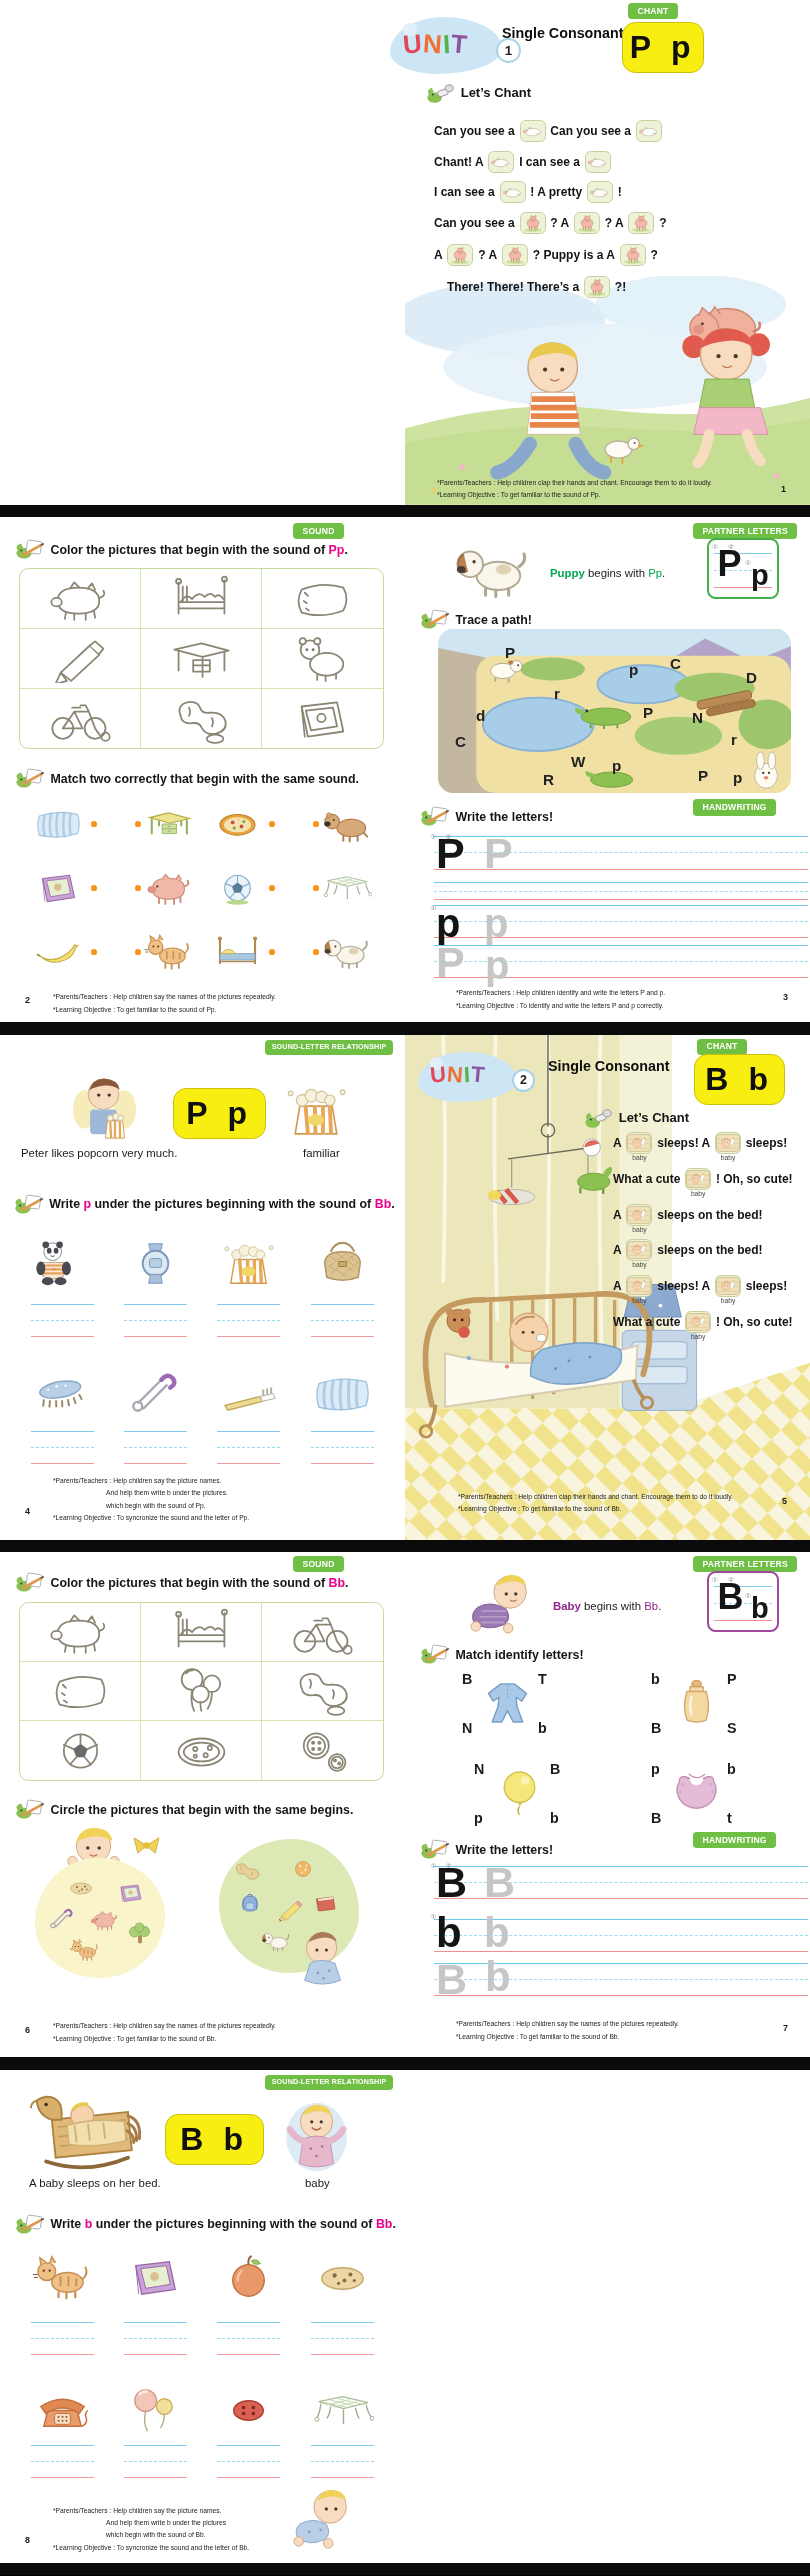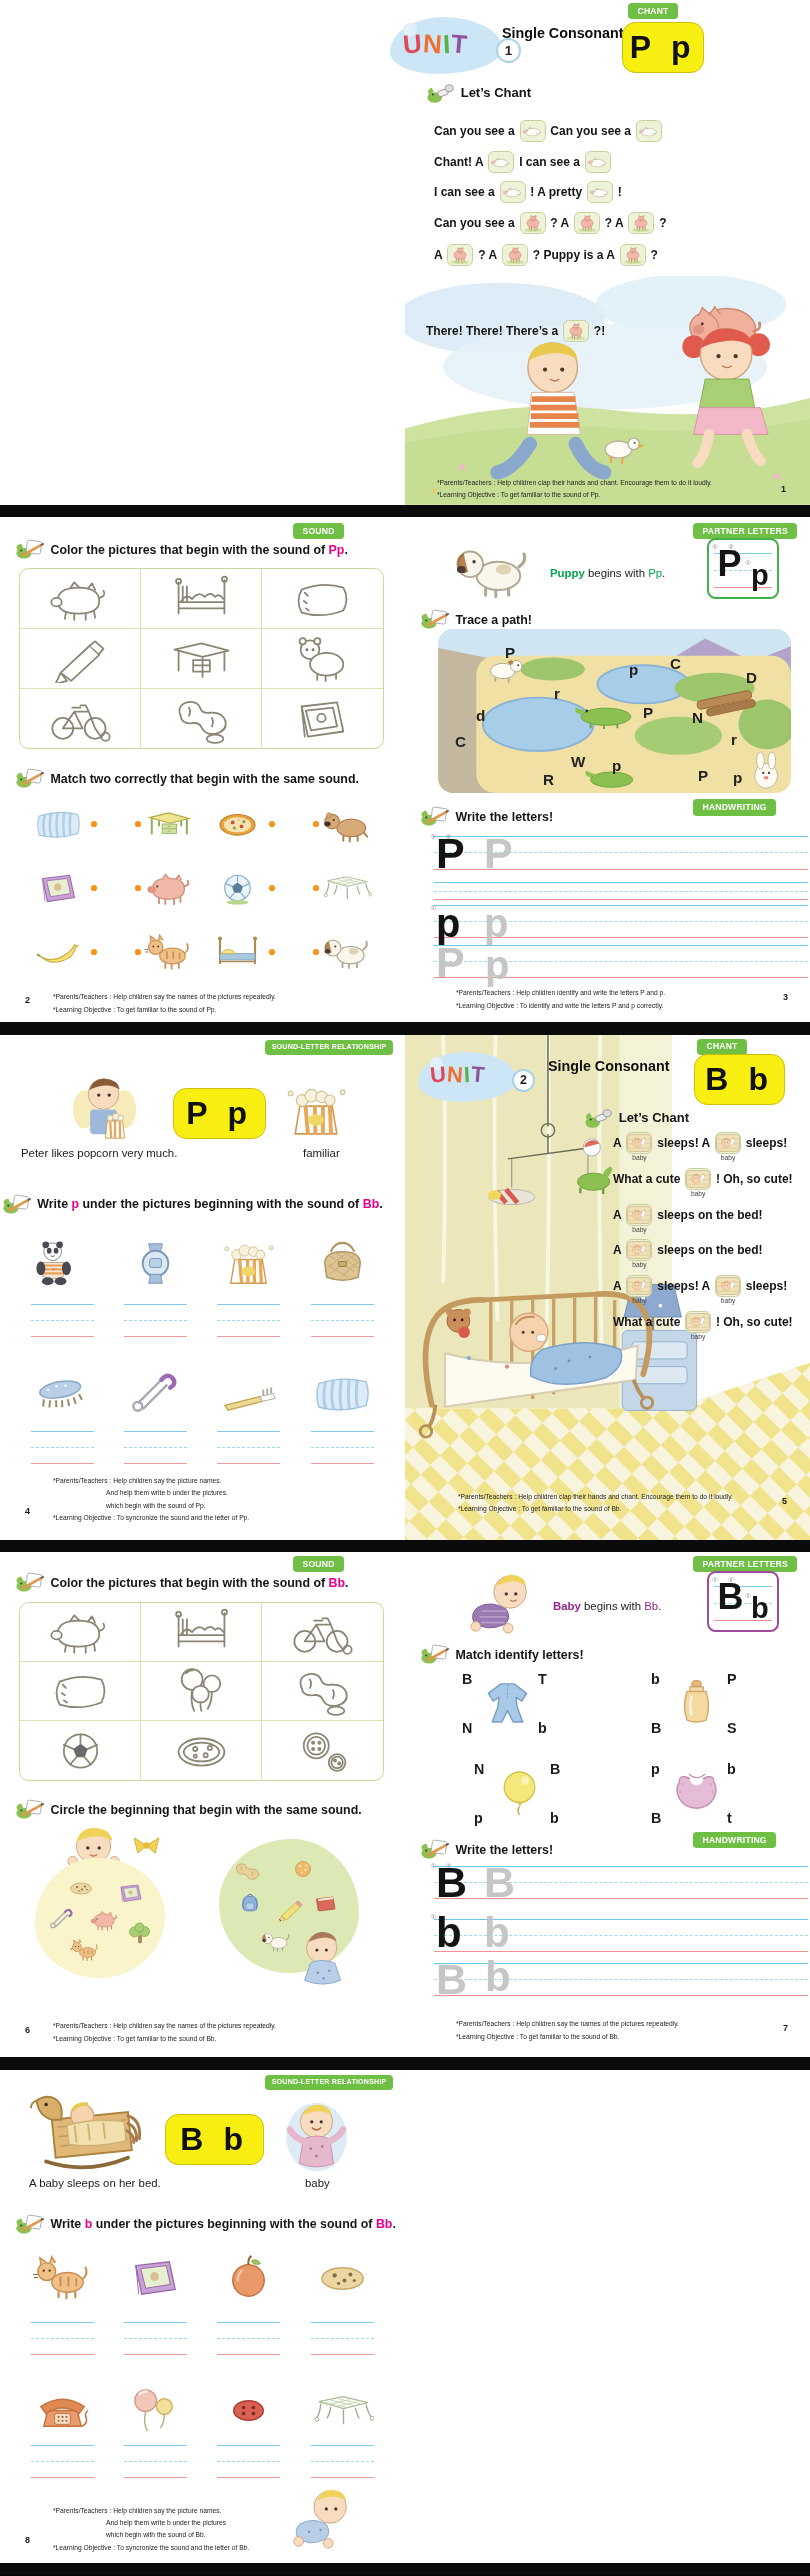--- a/index.html
+++ b/index.html
@@ -311,21 +311,21 @@
                   <ellipse cx="32" cy="24" rx="16" ry="12" fill="#f3b9a8" stroke="#cf8f7e" stroke-width="1.6"></ellipse>
                   <circle cx="32" cy="13" r="7" fill="#f3b9a8" stroke="#cf8f7e" stroke-width="1.6"></circle>
                   <path d="M26 9 l2 -5 4 4 M36 8 l3 -5 2 6" fill="#f3b9a8" stroke="#cf8f7e" stroke-width="1.5"></path>
                   <ellipse cx="32" cy="15" rx="3.4" ry="2.4" fill="#e09585"></ellipse>
                   <path d="M22 33 v9 M28 35 v9 M37 35 v9 M43 33 v9" stroke="#cf8f7e" stroke-width="2.5" stroke-linecap="round"></path>
                 </svg>
               </span>
             </span>
             <span class="t">?</span>
           </div>
-          <div class="chant" style="left: 21px; top: 276px; margin-top: 44px;">
+          <div class="chant" style="left: 42px; top: 276px;">
             <span class="t">There! There! There’s a</span>
             <span class="cwrap">
               <span class="cicon">
                 <svg viewBox="0 0 64 48">
                   <ellipse cx="32" cy="43" rx="24" ry="5" fill="#cfe3a0"></ellipse>
                   <ellipse cx="32" cy="24" rx="16" ry="12" fill="#f3b9a8" stroke="#cf8f7e" stroke-width="1.6"></ellipse>
                   <circle cx="32" cy="13" r="7" fill="#f3b9a8" stroke="#cf8f7e" stroke-width="1.6"></circle>
                   <path d="M26 9 l2 -5 4 4 M36 8 l3 -5 2 6" fill="#f3b9a8" stroke="#cf8f7e" stroke-width="1.5"></path>
                   <ellipse cx="32" cy="15" rx="3.4" ry="2.4" fill="#e09585"></ellipse>
                   <path d="M22 33 v9 M28 35 v9 M37 35 v9 M43 33 v9" stroke="#cf8f7e" stroke-width="2.5" stroke-linecap="round"></path>
@@ -712,21 +712,21 @@
             <circle cx="20" cy="15" r="5" fill="#f8f2dc" stroke="#cfc49c"></circle>
             <circle cx="28" cy="11" r="5.5" fill="#f8f2dc" stroke="#cfc49c"></circle>
             <circle cx="37" cy="12" r="5" fill="#f8f2dc" stroke="#cfc49c"></circle>
             <circle cx="44" cy="15" r="4.5" fill="#f8f2dc" stroke="#cfc49c"></circle>
             <circle cx="10" cy="9" r="2" fill="#f8f2dc" stroke="#cfc49c"></circle>
             <circle cx="55" cy="8" r="2" fill="#f8f2dc" stroke="#cfc49c"></circle>
             <ellipse cx="32" cy="32" rx="7" ry="5" fill="#f0d868"></ellipse>
           </svg></div>
       <div class="sent" style="left:21px;top:112px">Peter likes popcorn very much.</div>
       <div class="sent" style="left:303px;top:112px">familiar</div>
-      <div class="instr" style="left:2px;top:158px">
+      <div class="instr" style="left:14px;top:158px">
         <span class="ai croc"><svg viewBox="0 0 34 26">
               <ellipse cx="10" cy="17" rx="8.5" ry="6" fill="#8cc152"></ellipse>
               <path d="M3 14 q-4 -6 4 -8 l2 5z" fill="#8cc152"></path>
               <circle cx="7" cy="14" r="1.1" fill="#243"></circle>
               <g transform="rotate(8 20 11)">
                 <rect x="13" y="3" width="16" height="14" rx="2" fill="#fff" stroke="#aaa"></rect>
               </g>
               <path d="M9 19 L29 8" stroke="#e2984c" stroke-width="3" stroke-linecap="round"></path>
               <path d="M29 8 l3 -2" stroke="#555" stroke-width="2"></path>
             </svg></span>
@@ -1212,21 +1212,21 @@
         <span class="ai croc"><svg viewBox="0 0 34 26">
               <ellipse cx="10" cy="17" rx="8.5" ry="6" fill="#8cc152"></ellipse>
               <path d="M3 14 q-4 -6 4 -8 l2 5z" fill="#8cc152"></path>
               <circle cx="7" cy="14" r="1.1" fill="#243"></circle>
               <g transform="rotate(8 20 11)">
                 <rect x="13" y="3" width="16" height="14" rx="2" fill="#fff" stroke="#aaa"></rect>
               </g>
               <path d="M9 19 L29 8" stroke="#e2984c" stroke-width="3" stroke-linecap="round"></path>
               <path d="M29 8 l3 -2" stroke="#555" stroke-width="2"></path>
             </svg></span>
-        <span>Circle the beginning that begin with the same sound.</span>
+        <span>Circle the pictures that begin with the same begins.</span>
       </div>
 
       <div class="abs" style="left:65px;top:273px;width:57px;height:42px">
         <svg viewBox="0 0 60 44" width="57" height="42">
           <circle cx="30" cy="22" r="18" fill="#f8dcc0" stroke="#cfa67e"></circle>
           <path d="M12 18 q4 -16 20 -15 q16 1 18 14 q-10 -6 -19 -5 q-12 1 -19 6z" fill="#f0d258"></path>
           <circle cx="24" cy="24" r="1.8" fill="#433"></circle>
             <circle cx="36" cy="24" r="1.8" fill="#433"></circle>
           <path d="M26 31 q4 3 8 0" stroke="#c07a58" stroke-width="1.4" fill="none"></path>
           <circle cx="8" cy="38" r="5" fill="#f8dcc0" stroke="#cfa67e"></circle>

